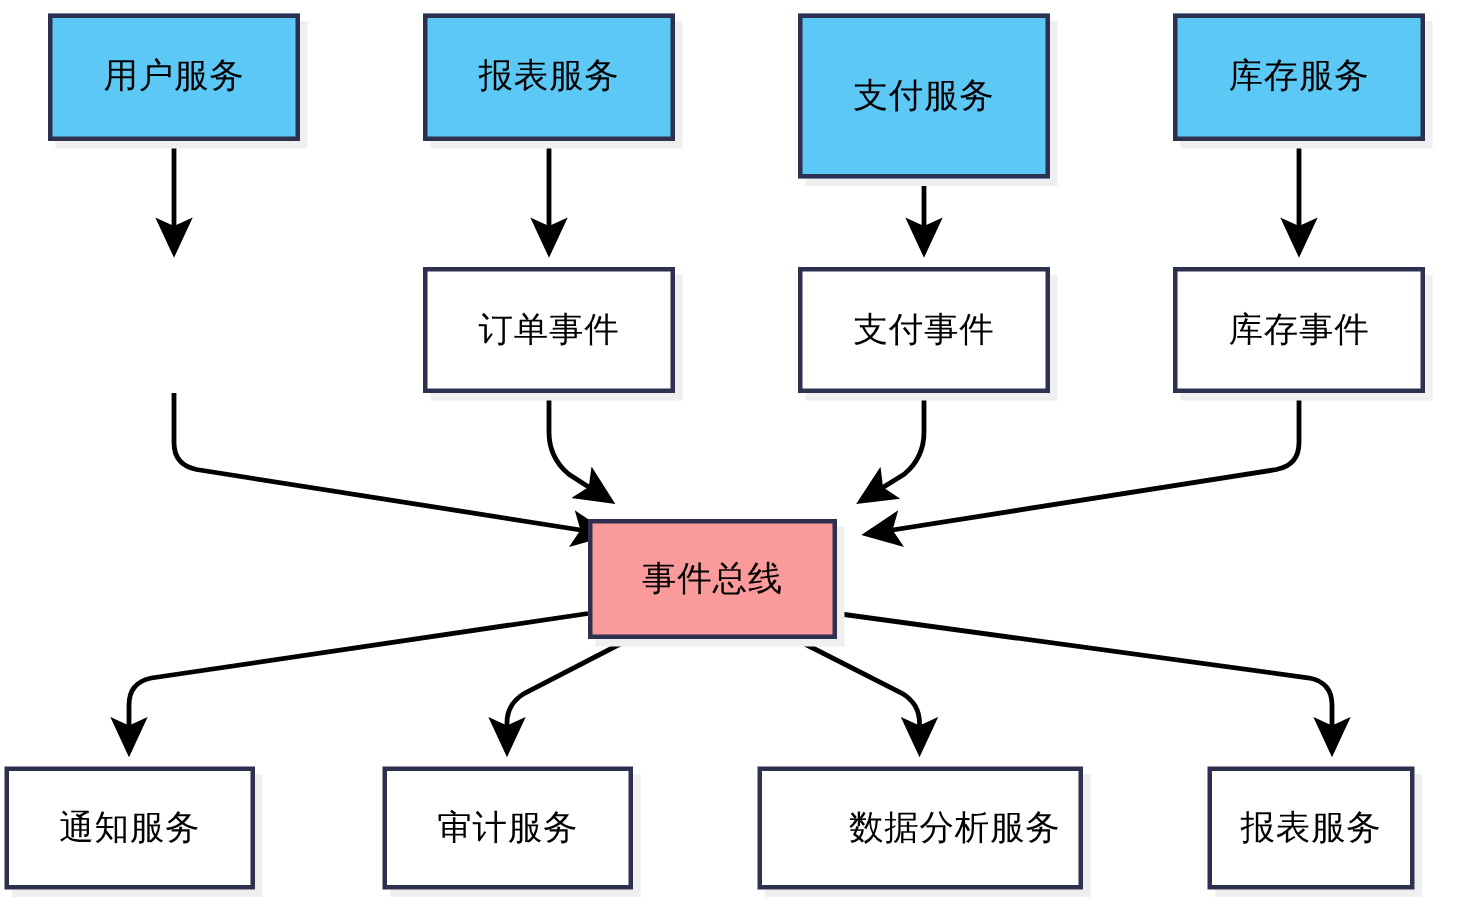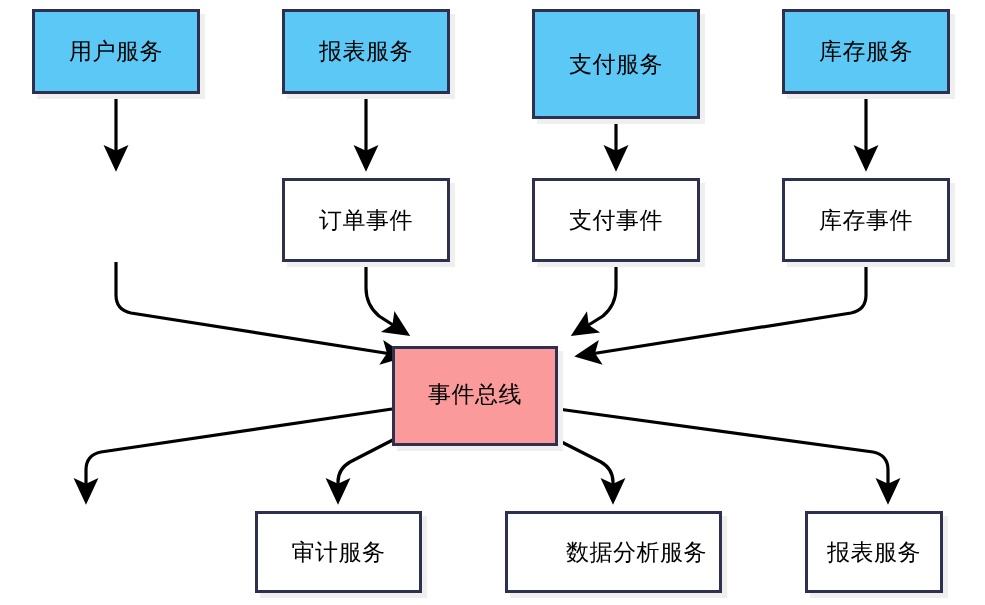--- a/index.html
+++ b/index.html
@@ -112,24 +112,27 @@
     <div class="node event" style="left:282px; top:178px; width:168px; height:84px;">
       <span class="label">订单事件</span>
     </div>
     <div class="node event" style="left:532px; top:178px; width:168px; height:84px;">
       <span class="label">支付事件</span>
     </div>
     <div class="node event" style="left:782px; top:178px; width:168px; height:84px;">
       <span class="label">库存事件</span>
     </div>
 
-    <div class="node bus" style="left:392px; top:346px; width:166px; height:100px;font-family:Liberation Mono, monospace;">
+    <div class="node bus" style="left:392px; top:346px; width:166px; height:80px;">
       <span class="label">事件总线</span>
     </div>
 
+    <div class="node consumer" style="left:3px; top:511px; width:167px; height:82px;">
+      <span class="label">通知服务</span>
+    </div>
     <div class="node consumer" style="left:255px; top:511px; width:167px; height:82px;">
       <span class="label">审计服务</span>
     </div>
     <div class="node consumer" style="left:505px; top:511px; width:217px; height:82px;padding-left:46px;">
       <span class="label">数据分析服务</span>
     </div>
     <div class="node consumer" style="left:805px; top:511px; width:138px; height:82px;">
       <span class="label">报表服务</span>
     </div>
 

